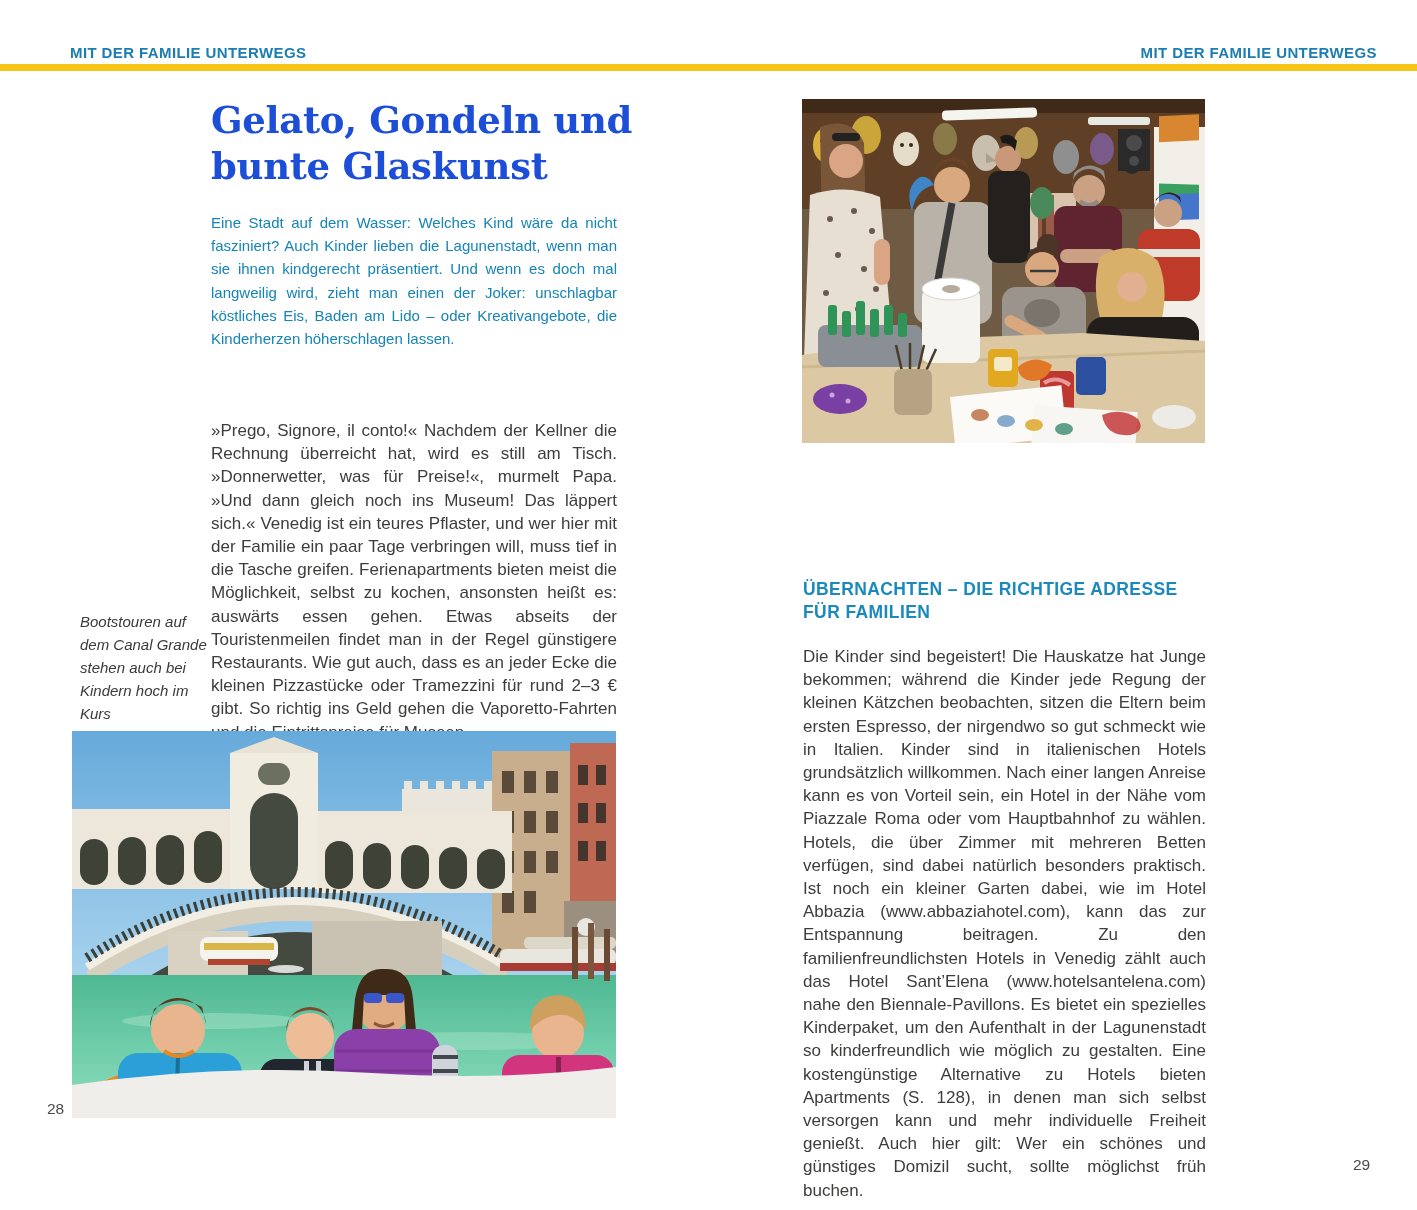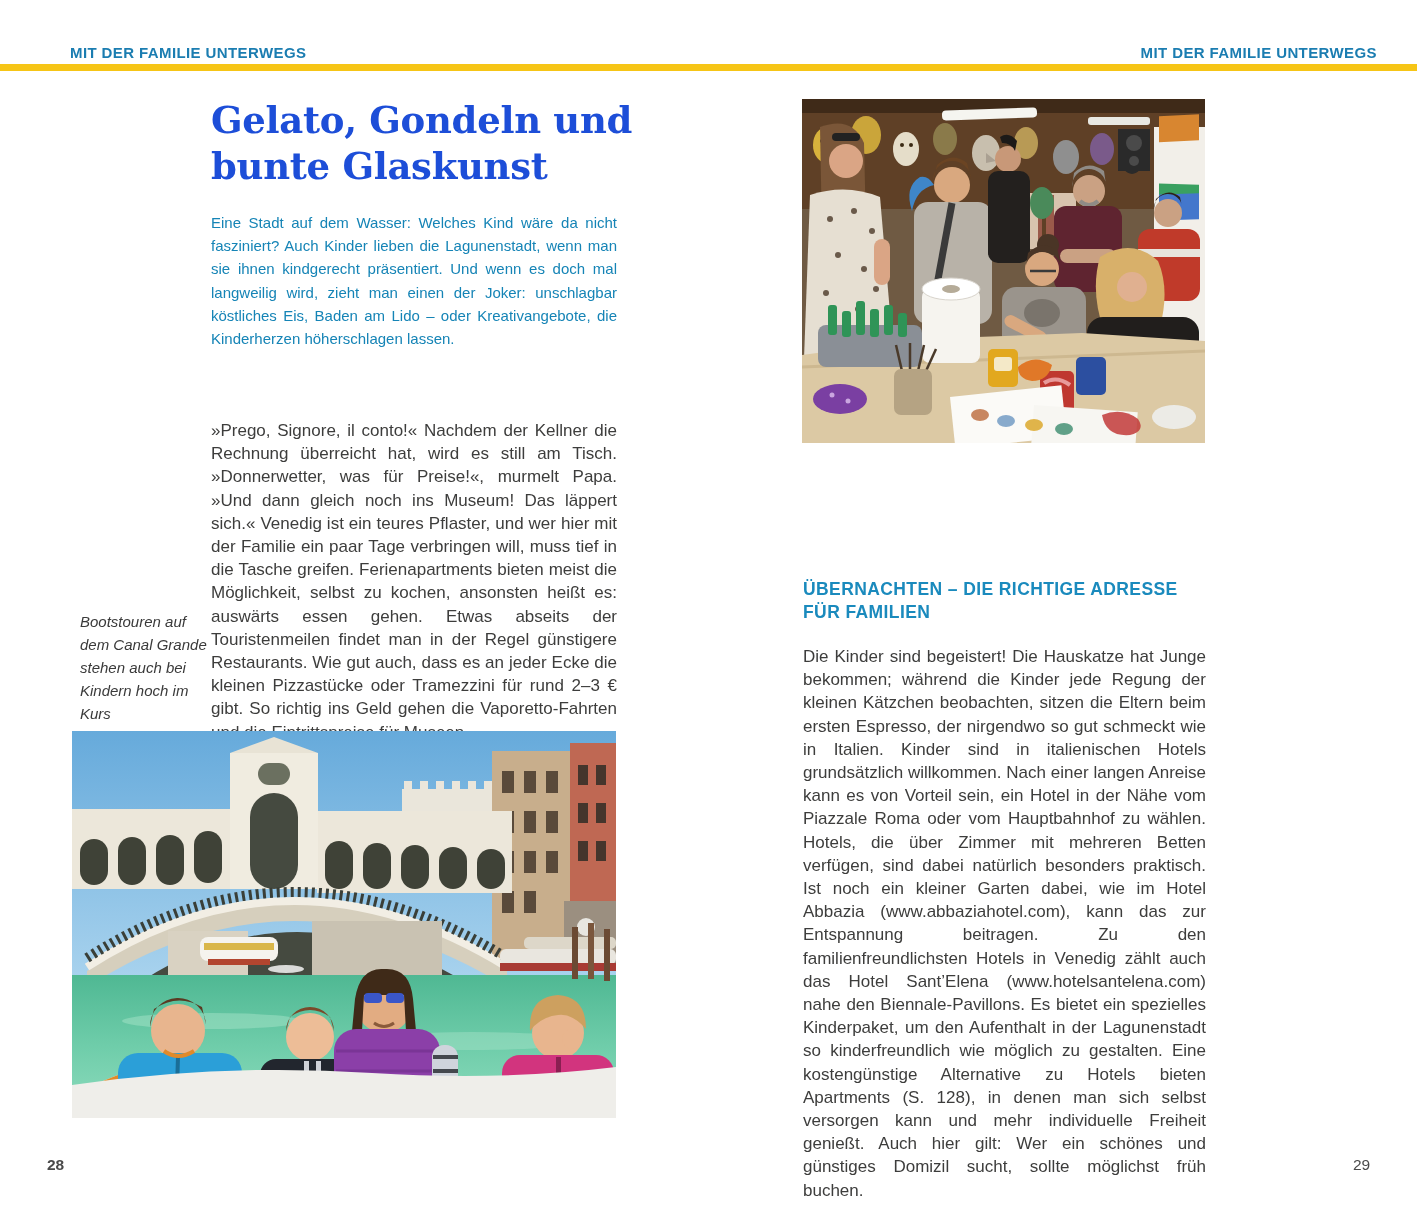--- a/index.html
+++ b/index.html
@@ -39,21 +39,21 @@
   .bodyB{left:803px;top:625px;width:403px;margin-top:20px;}
   .caption{
     position:absolute;font-style:italic;font-size:15px;line-height:23px;color:#3a3a3a;
   }
   .caption.left{left:68px;top:610px;width:132px;margin-left:12px;}
   .caption.right{left:1220px;top:336px;width:136px;}
   .photo{position:absolute;display:block;}
   .photo.canal{left:72px;top:731px;width:544px;height:387px;}
   .photo.workshop{left:802px;top:99px;width:403px;height:344px;}
   .pagenum{position:absolute;font-size:15.5px;color:#4a4a4a;}
-  .pagenum.l{left:47px;top:1156px;font-weight:bold;}
+  .pagenum.l{left:47px;top:1100px;}
   .pagenum.r{left:1353px;top:1156px;}
 </style>
 </head>
 <body>
 
 <div class="spread">
 
   <div class="running-head left">MIT DER FAMILIE UNTERWEGS</div>
   <div class="running-head right">MIT DER FAMILIE UNTERWEGS</div>
   <div class="rule"></div>

